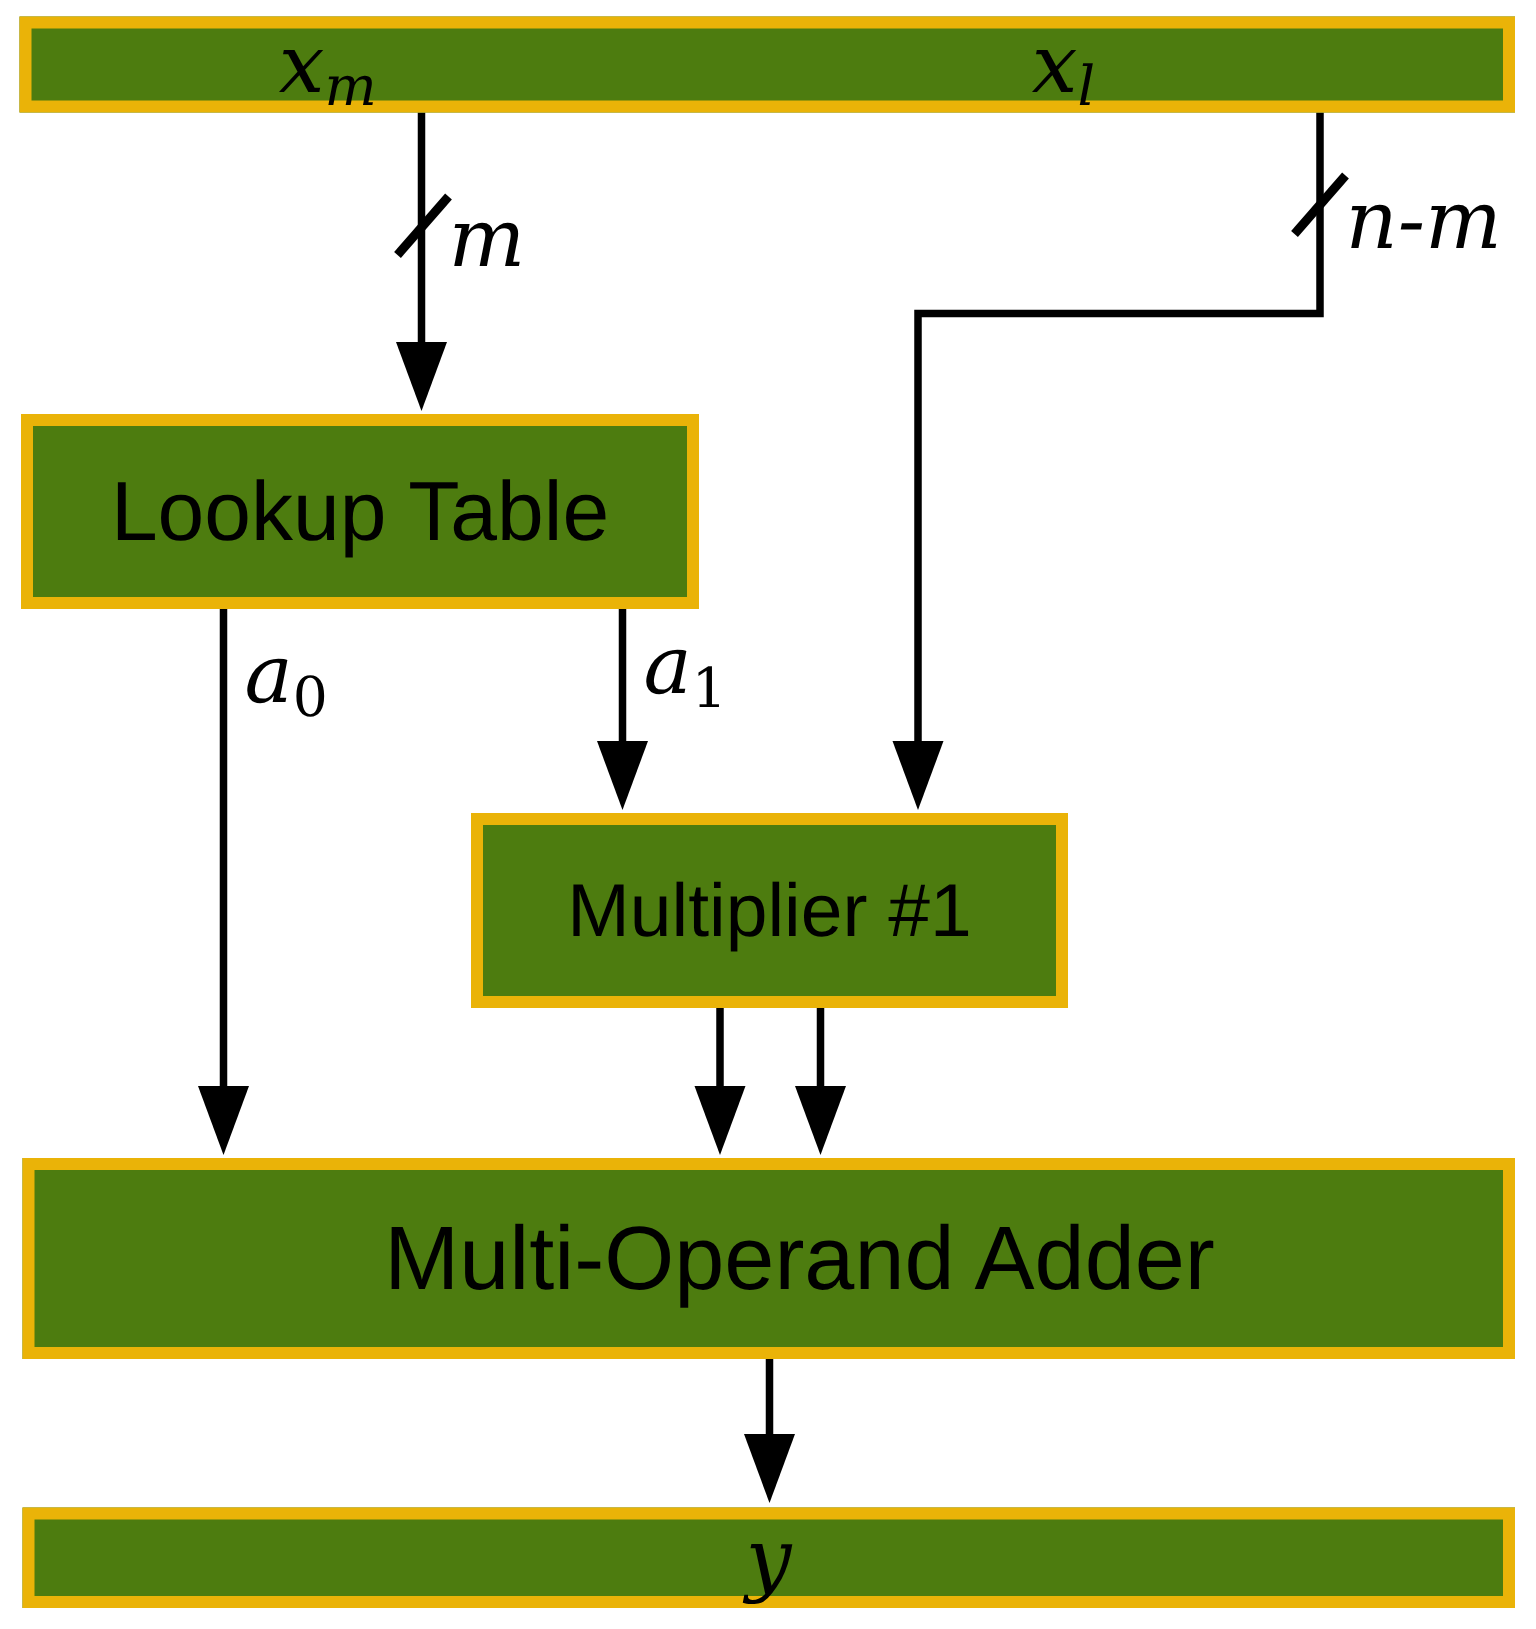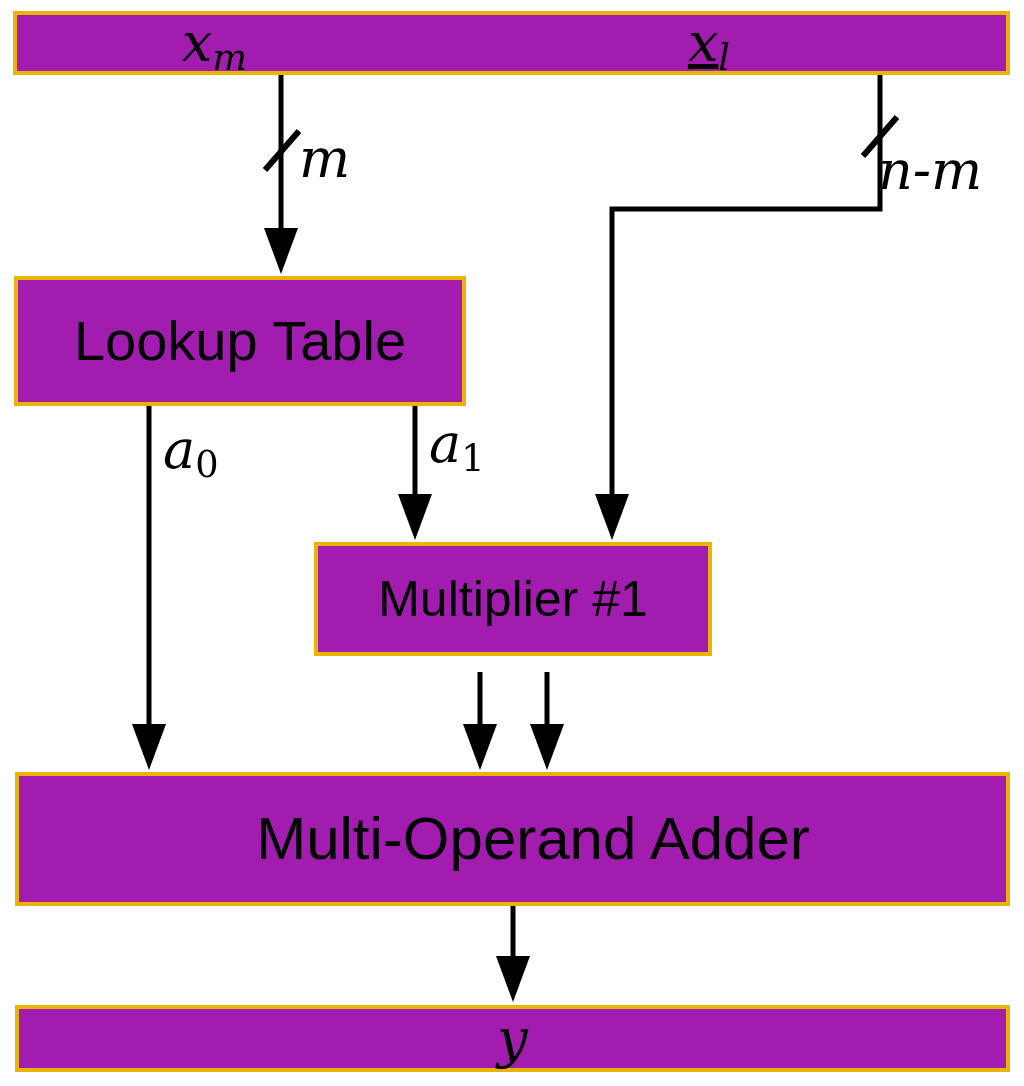--- a/index.html
+++ b/index.html
@@ -12,42 +12,42 @@
     overflow: hidden;
   }
   svg.wires {
     position: absolute;
     left: 0; top: 0;
     width: 1024px; height: 1086px;
   }
   .box {
     position: absolute;
     box-sizing: border-box;
-    border: 4px solid #eab308;
-    background: #a21caf;
+    border: 8px solid #eab308;
+    background: #4d7c0f;
     display: flex;
     align-items: center;
     justify-content: center;
   }
   .blabel {
     color: #000000;
     white-space: nowrap;
     line-height: 1;
   }
   .lut .blabel   { font-size: 56px; }
   .mult .blabel  { font-size: 50px; }
   .adder .blabel { font-size: 60px; margin-left: 41px; }
   .top-box { display: flex; align-items: stretch; justify-content: flex-start; }
   .compartment {
     display: flex;
     align-items: center;
     justify-content: center;
   }
   .comp-left  { width: 395px; }
-  .comp-right { flex: 1; text-decoration: underline; }
+  .comp-right { flex: 1; }
   .sig, .sig-inline {
     font-family: "DejaVu Serif", serif;
     font-style: italic;
     font-size: 54px;
     line-height: 1;
     color: #000000;
     white-space: nowrap;
   }
   .sig { position: absolute; }
   .sig sub, .sig-inline sub {
@@ -95,30 +95,30 @@
     </div>
     <div class="compartment comp-right">
       <span class="sig-inline"><span>x</span><sub>l</sub></span>
     </div>
   </div>
 
   <div class="box lut" style="left:14px; top:276px; width:452px; height:130px;">
     <span class="blabel">Lookup Table</span>
   </div>
 
-  <div class="box mult" style="left:314px; top:542px; width:398px; height:114px;">
+  <div class="box mult" style="left:314px; top:542px; width:398px; height:130px;">
     <span class="blabel">Multiplier #1</span>
   </div>
 
   <div class="box adder" style="left:15px; top:772px; width:995px; height:134px;">
     <span class="blabel">Multi-Operand Adder</span>
   </div>
 
   <div class="box" style="left:15px; top:1005px; width:995px; height:67px;">
     <span class="sig-inline">y</span>
   </div>
 
   <span class="sig" style="left:299px; top:132px;">m</span>
-  <span class="sig" style="left:878px; top:120px;margin-top:24px;">n-m</span>
+  <span class="sig" style="left:897px; top:120px;">n-m</span>
   <span class="sig" style="left:163px; top:423px;"><span>a</span><sub class="upright">0</sub></span>
   <span class="sig" style="left:429px; top:417px;"><span>a</span><sub class="upright">1</sub></span>
 
 </div>
 
 </body></html>

